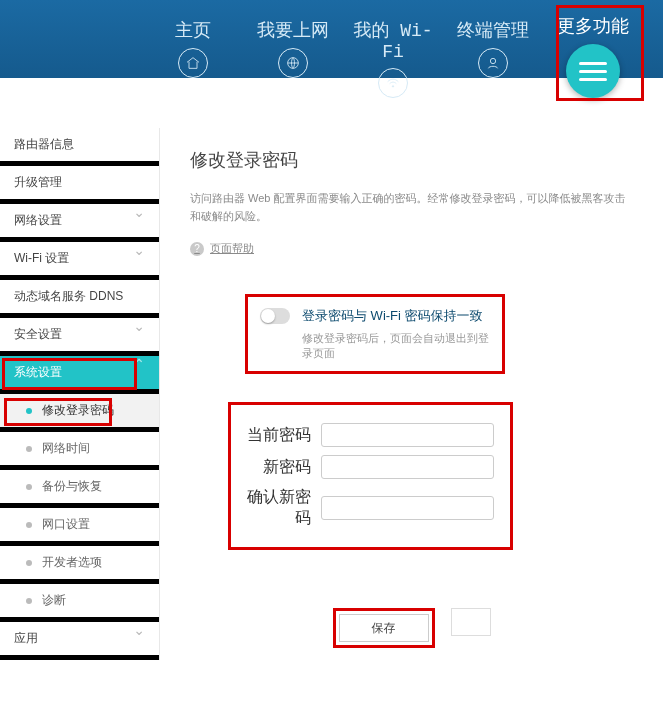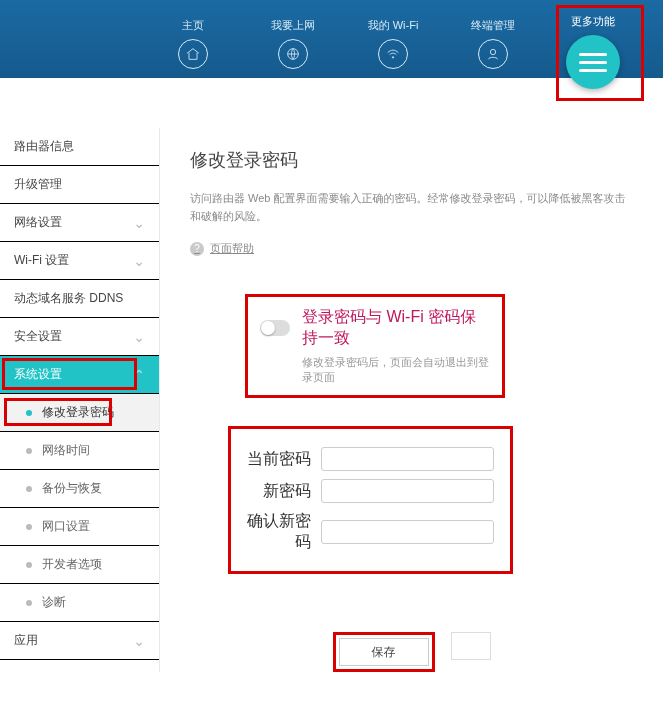--- a/index.html
+++ b/index.html
@@ -11,22 +11,23 @@
     height: 78px;
     display: flex;
     justify-content: flex-end;
     padding-right: 20px;
     position: relative;
   }
   .topnav .item {
     width: 100px;
     text-align: center;
     color: #d6eaf6;
-    font-size: 11px;
+    font-size: 18px;
     padding-top: 18px;
+    font-family: Liberation Mono, monospace;
   }
   .topnav .item .circle-icon {
     margin: 6px auto 0 auto;
     width: 30px; height: 30px;
     border: 1.5px solid #d6eaf6;
     border-radius: 50%;
     display: flex; align-items: center; justify-content: center;
   }
   .topnav .item.more { color: #fff; padding-top: 14px; }
   .topnav .more-circle {
@@ -47,26 +48,26 @@
   .burger span { display: block; height: 3px; background: #fff; border-radius: 2px; margin: 5px 0; }
 
   
   .layout { display: flex; margin-top: 50px; }
   .sidebar {
     width: 160px;
     border-right: 1px solid #e8e8e8;
     background: #fff;
   }
   .sidebar .row {
-    display: flex; align-items: center; justify-content: space-between;
+    display: flex; justify-content: space-between;
     padding: 0 14px;
     height: 38px;
     font-size: 12px;
     color: #444;
-    border-bottom: 1px solid #000000;
+    border-bottom: 5px solid #000000;
     cursor: pointer;
   }
   .sidebar .row.active {
     background: #22c3c7; color: #fff;
   }
   .sidebar .row.sub {
     padding-left: 26px; color: #666; background: #fff;
   }
   .sidebar .row.sub .dot {
     width: 6px; height: 6px; border-radius: 50%; background: #bbb; margin-right: 10px;
@@ -108,21 +109,21 @@
   }
   .toggle-row { display:flex; align-items:center; }
   .switch {
     width: 30px; height: 16px; background: #ddd; border-radius: 9px; position: relative; margin-right: 12px;
     flex-shrink:0;
   }
   .switch::after {
     content:""; width:14px; height:14px; background:#fff; border-radius:50%;
     position:absolute; top:1px; left:1px; box-shadow: 0 1px 2px rgba(0,0,0,0.3);
   }
-  .toggle-title { font-size: 16px; color: #be185d; }
+  .toggle-title { font-size: 13px; color: #0c4a6e; }
   .toggle-sub { font-size: 11px; color: #999; margin-left: 42px; margin-top: 6px; }
 
   .form-box {
     border: 3px solid #d80000;
     padding: 10px 16px 10px 16px;
     width: 285px;
     margin-left: 38px;
   }
   .form-row { display:flex; align-items:center; margin: 8px 0; }
   .form-row label { width: 64px; text-align: right; font-size: 16px; color: #333; margin-right: 10px; }

